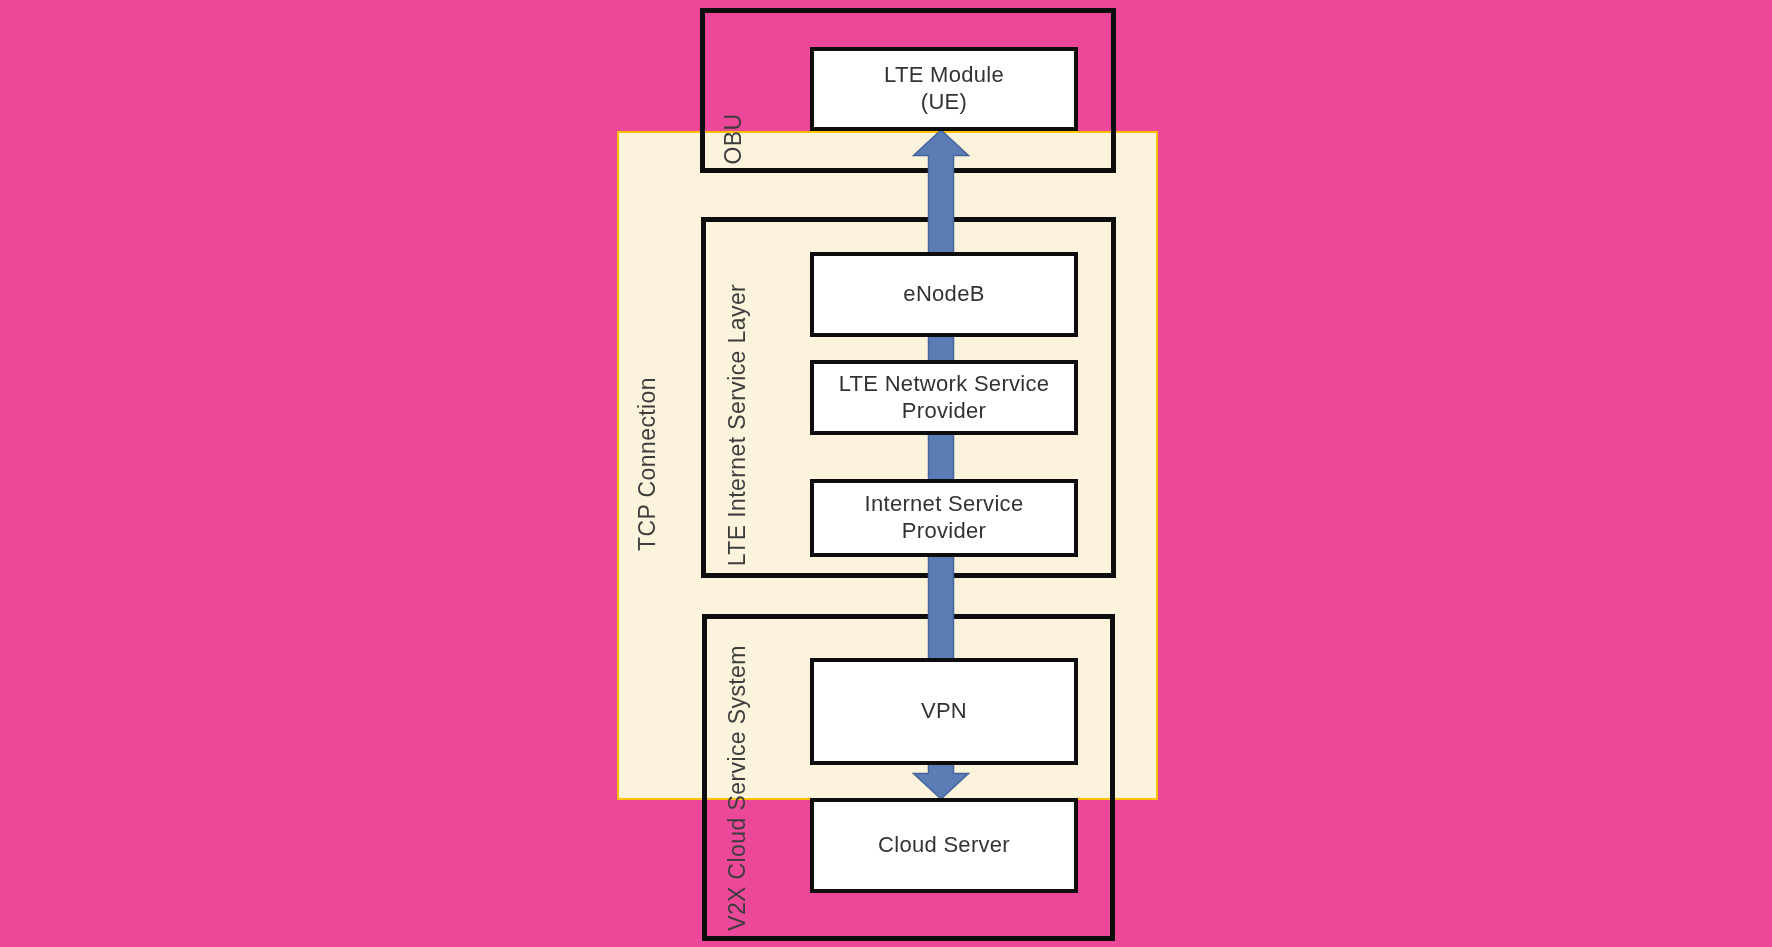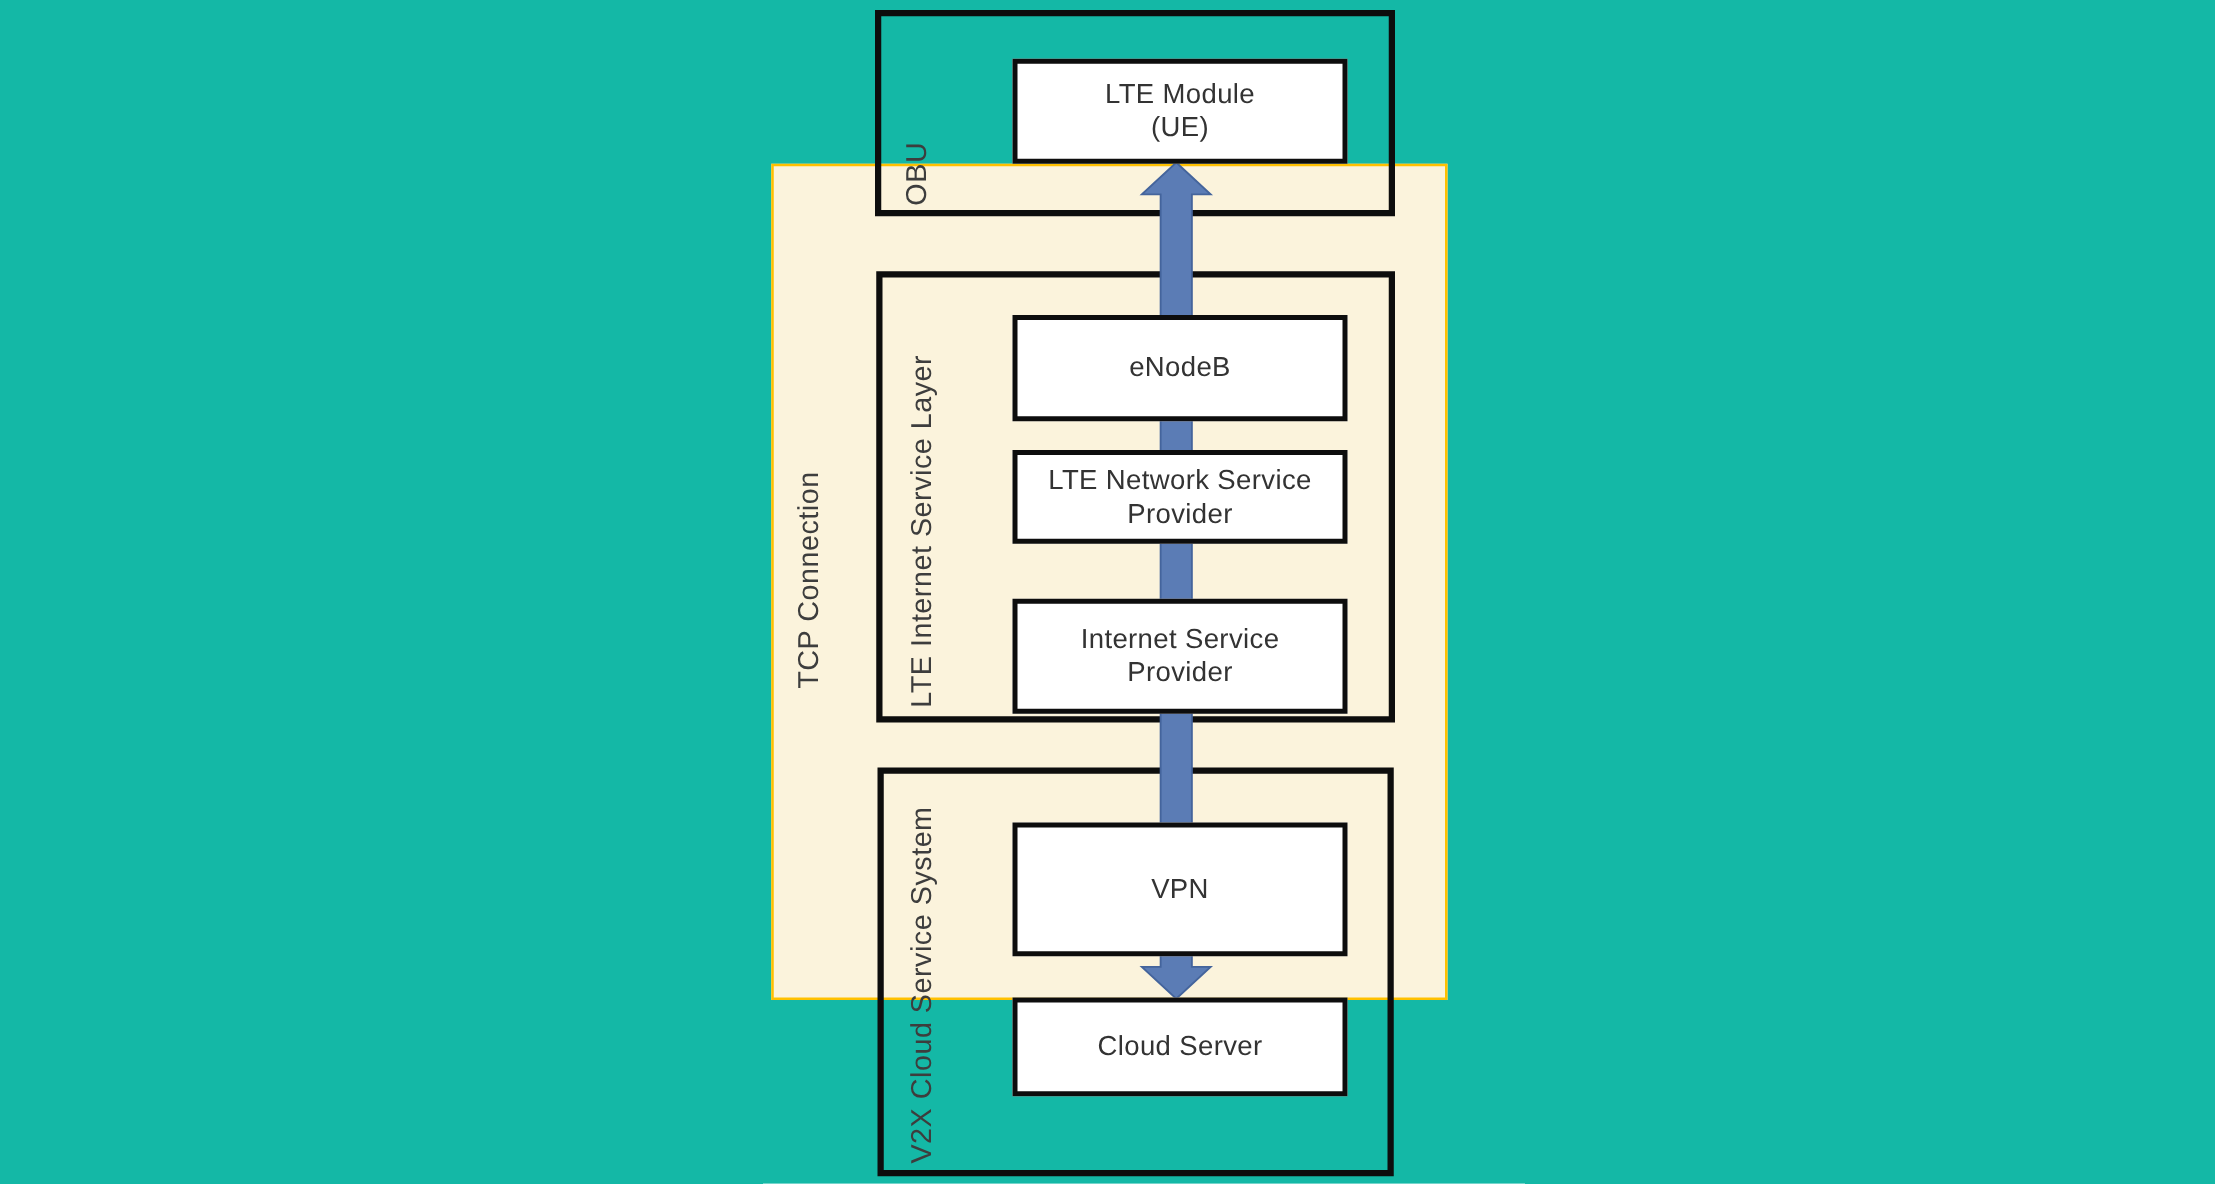--- a/index.html
+++ b/index.html
@@ -5,21 +5,21 @@
   html, body {
     margin: 0;
     padding: 0;
     background: #ffffff;
     font-family: "Liberation Sans", "DejaVu Sans", sans-serif;
   }
   #scene {
     position: relative;
     width: 1772px;
     height: 947px;
-    background: #14b8a6;
+    background: #ec4899;
     overflow: hidden;
   }
   
   .highlight-region {
     position: absolute;
     left: 617px; top: 131px;
     width: 541px; height: 669px;
     background: #FBF3DC;
     border: 2px solid #FFC000;
     box-sizing: border-box;
@@ -64,23 +64,23 @@
     justify-content: center;
     font-size: 22px;
     line-height: 1.22;
     color: #333333;
     letter-spacing: 0.3px;
     text-align: center;
   }
   #lte-module-box   { top: 47px;  height: 84px; }
   #enodeb-box       { top: 252px; height: 85px; }
   #lte-nsp-box      { top: 360px; height: 75px; }
-  #isp-box          { top: 479px; height: 92px; }
+  #isp-box          { top: 479px; height: 78px; }
   #vpn-box          { top: 658px; height: 107px; }
-  #cloud-server-box { top: 798px; height: 79px; }
+  #cloud-server-box { top: 798px; height: 95px; }
   
   .vlabel {
     position: absolute;
     transform: translate(-50%, -50%) rotate(-90deg);
     transform-origin: center center;
     white-space: nowrap;
     font-size: 23px;
     color: #3d3d3d;
     letter-spacing: 0.4px;
     z-index: 5;

